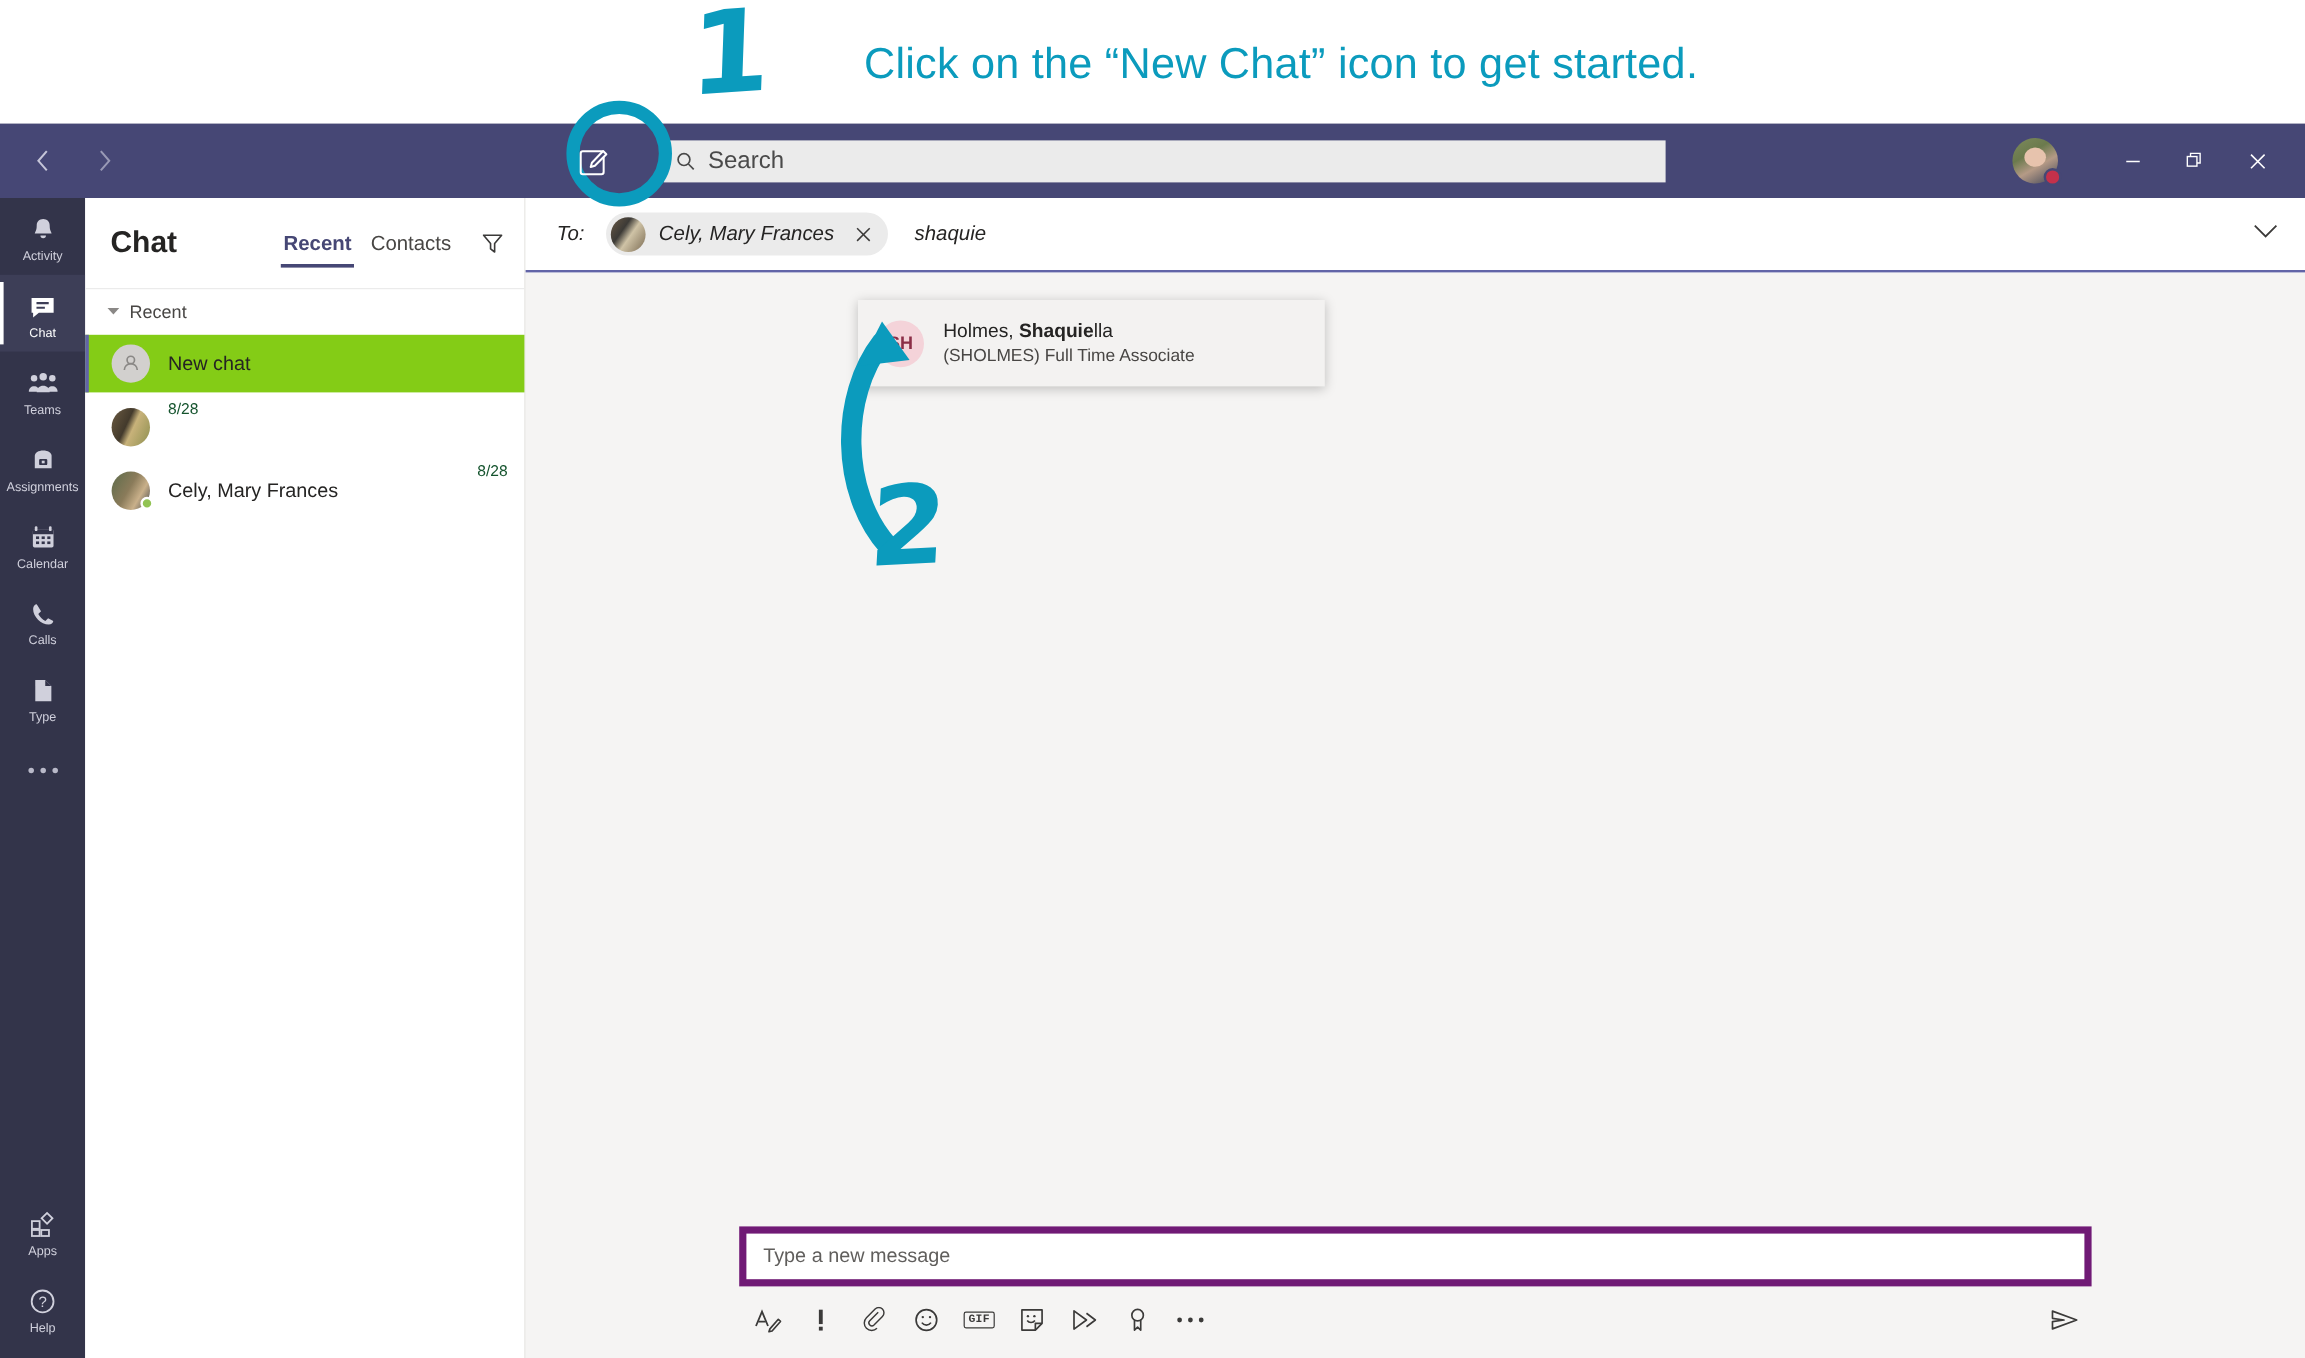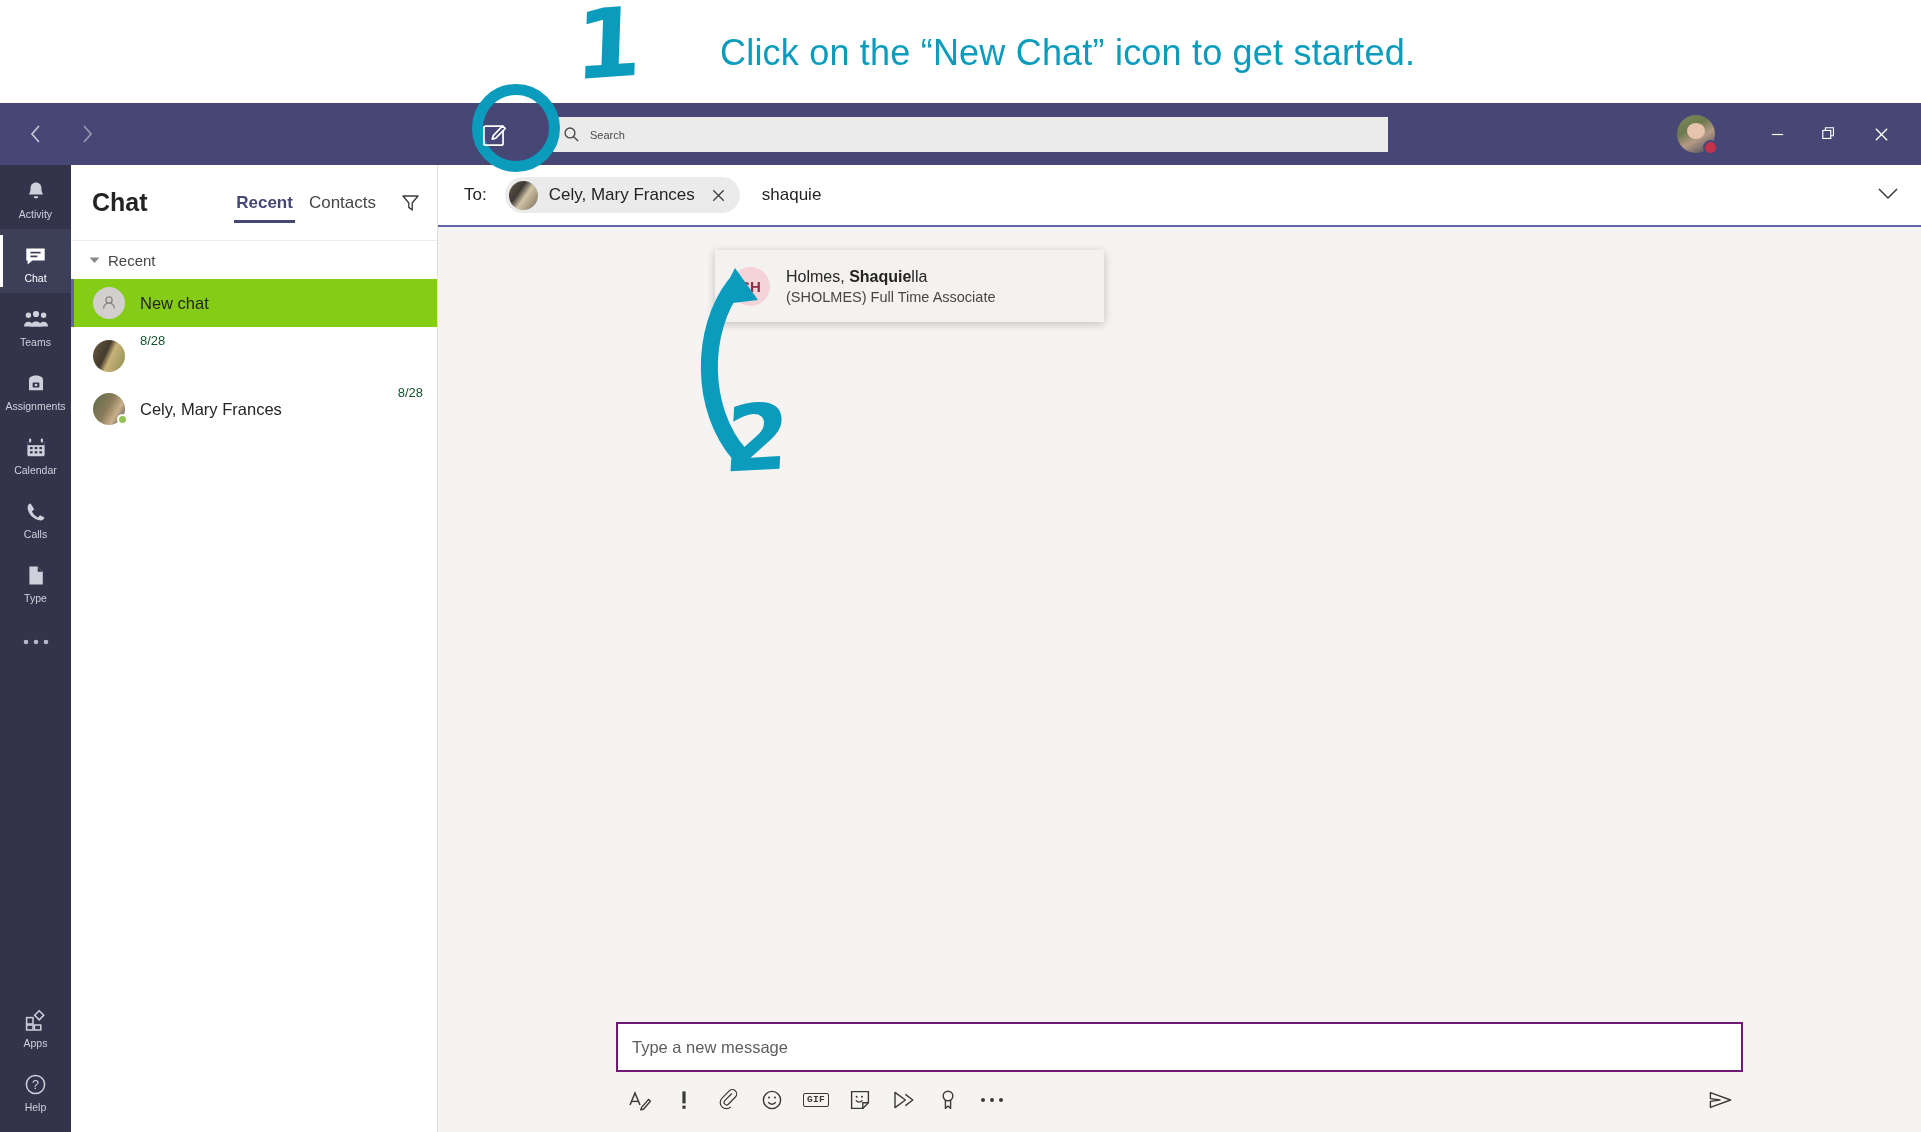--- a/index.html
+++ b/index.html
@@ -97,21 +97,21 @@
   }
 
   #search-bar {
     position: absolute; left: 553px; top: 14px;
     width: 835px; height: 35px;
     background: #ebebeb;
     display: flex; align-items: center;
     padding-left: 10px;
   }
   #search-input-text {
-    font-size: 11px; color: #4a4a4a; margin-left: 10px;
+    font-size: 20px; color: #4a4a4a; margin-left: 10px;
   }
 
   #titlebar-right {
     position: absolute; right: 0; top: 0; height: 62px;
     display: flex; align-items: center;
   }
   #me-avatar {
     position: relative;
     width: 38px; height: 38px; border-radius: 50%;
     background: linear-gradient(150deg,#7d8a5c 0%,#6b7a4d 35%,#b59a86 60%,#3a4256 100%);
@@ -229,20 +229,21 @@
     position: absolute; left: 438px; top: 62px;
     width: 1483px; height: 967px;
     background: #f5f4f3;
   }
   #to-bar {
     height: 62px; background: #ffffff;
     display: flex; align-items: center;
     padding: 0 16px 0 26px;
     border-bottom: 2px solid #6264a7;
     position: relative;
+    font-style: italic;
   }
   #to-label { font-size: 17px; color: #252423; margin-right: 18px; }
   .recipient-chip {
     display: flex; align-items: center;
     height: 36px; border-radius: 18px;
     background: #ebebeb;
     padding: 0 6px 0 4px;
   }
   .chip-avatar {
     width: 29px; height: 29px; border-radius: 50%;
@@ -287,21 +288,21 @@
 
   
   #composer-wrap {
     position: absolute; left: 178px; right: 178px; bottom: 0;
     height: 110px;
   }
   #composer-box {
     height: 50px; background: #ffffff;
     display: flex; align-items: center;
     padding-left: 14px;
-    border: 2px solid #701a75;
+    border: 6px solid #701a75;
   }
   #composer-placeholder { font-size: 16.5px; color: #605e5c; }
   #composer-toolbar {
     height: 56px; display: flex; align-items: center;
     padding-left: 10px; gap: 16px;
     position: relative;
   }
   .tool-btn {
     width: 28px; height: 28px;
     display: flex; align-items: center; justify-content: center;

